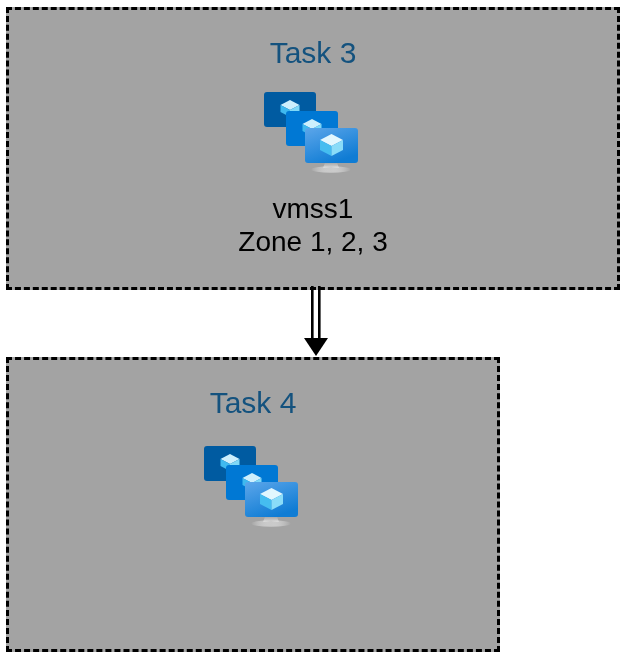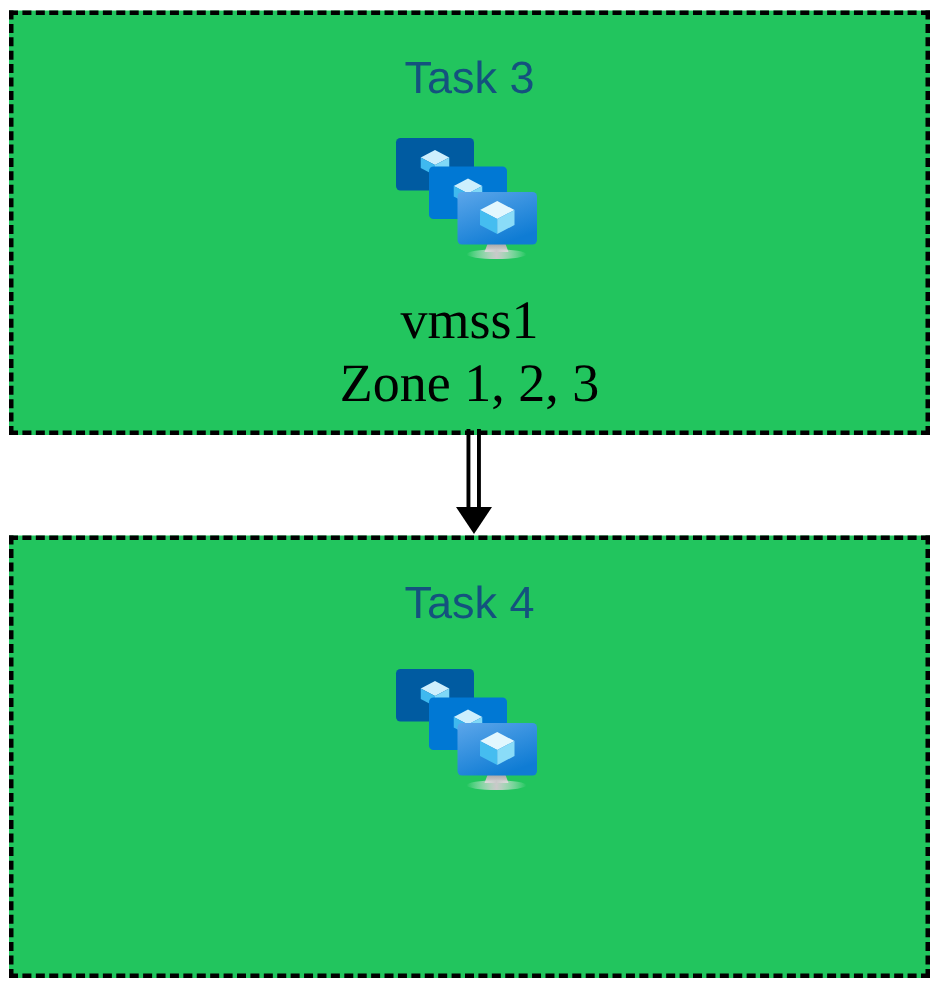--- a/index.html
+++ b/index.html
@@ -20,38 +20,38 @@
     left: 0;
     top: 0;
     width: 628px;
     height: 654px;
   }
 
   
   .task-box {
     position: absolute;
     box-sizing: border-box;
-    background: #22c55e;
+    background: #a3a3a3;
     border: 3px dashed #000000;
     display: flex;
     flex-direction: column;
     align-items: center;
   }
 
   #task-box-top {
     left: 6px;
     top: 7px;
     width: 614px;
     height: 283px;
   }
 
   #task-box-bottom {
     left: 6px;
     top: 357px;
-    width: 614px;
+    width: 494px;
     height: 295px;
   }
 
   
   .task-heading {
     color: #14527e;
     font-size: 30px;
     line-height: 1;
     font-weight: normal;
     text-align: center;
@@ -70,24 +70,23 @@
   .icon-wrap {
     width: 104px;
     height: 90px;
     position: relative;
   }
 
   
   .caption-group {
     text-align: center;
     color: #000000;
-    font-size: 36px;
+    font-size: 28px;
     line-height: 1.18;
     white-space: nowrap;
-    font-family: Liberation Serif, serif;
   }
   #task-box-top .caption-group { margin-top: 16px; }
   #task-box-bottom .caption-group { margin-top: 36px; }
 
   .caption-line { display: block; }
 
   
   #connector-arrow {
     position: absolute;
     left: 296px;

